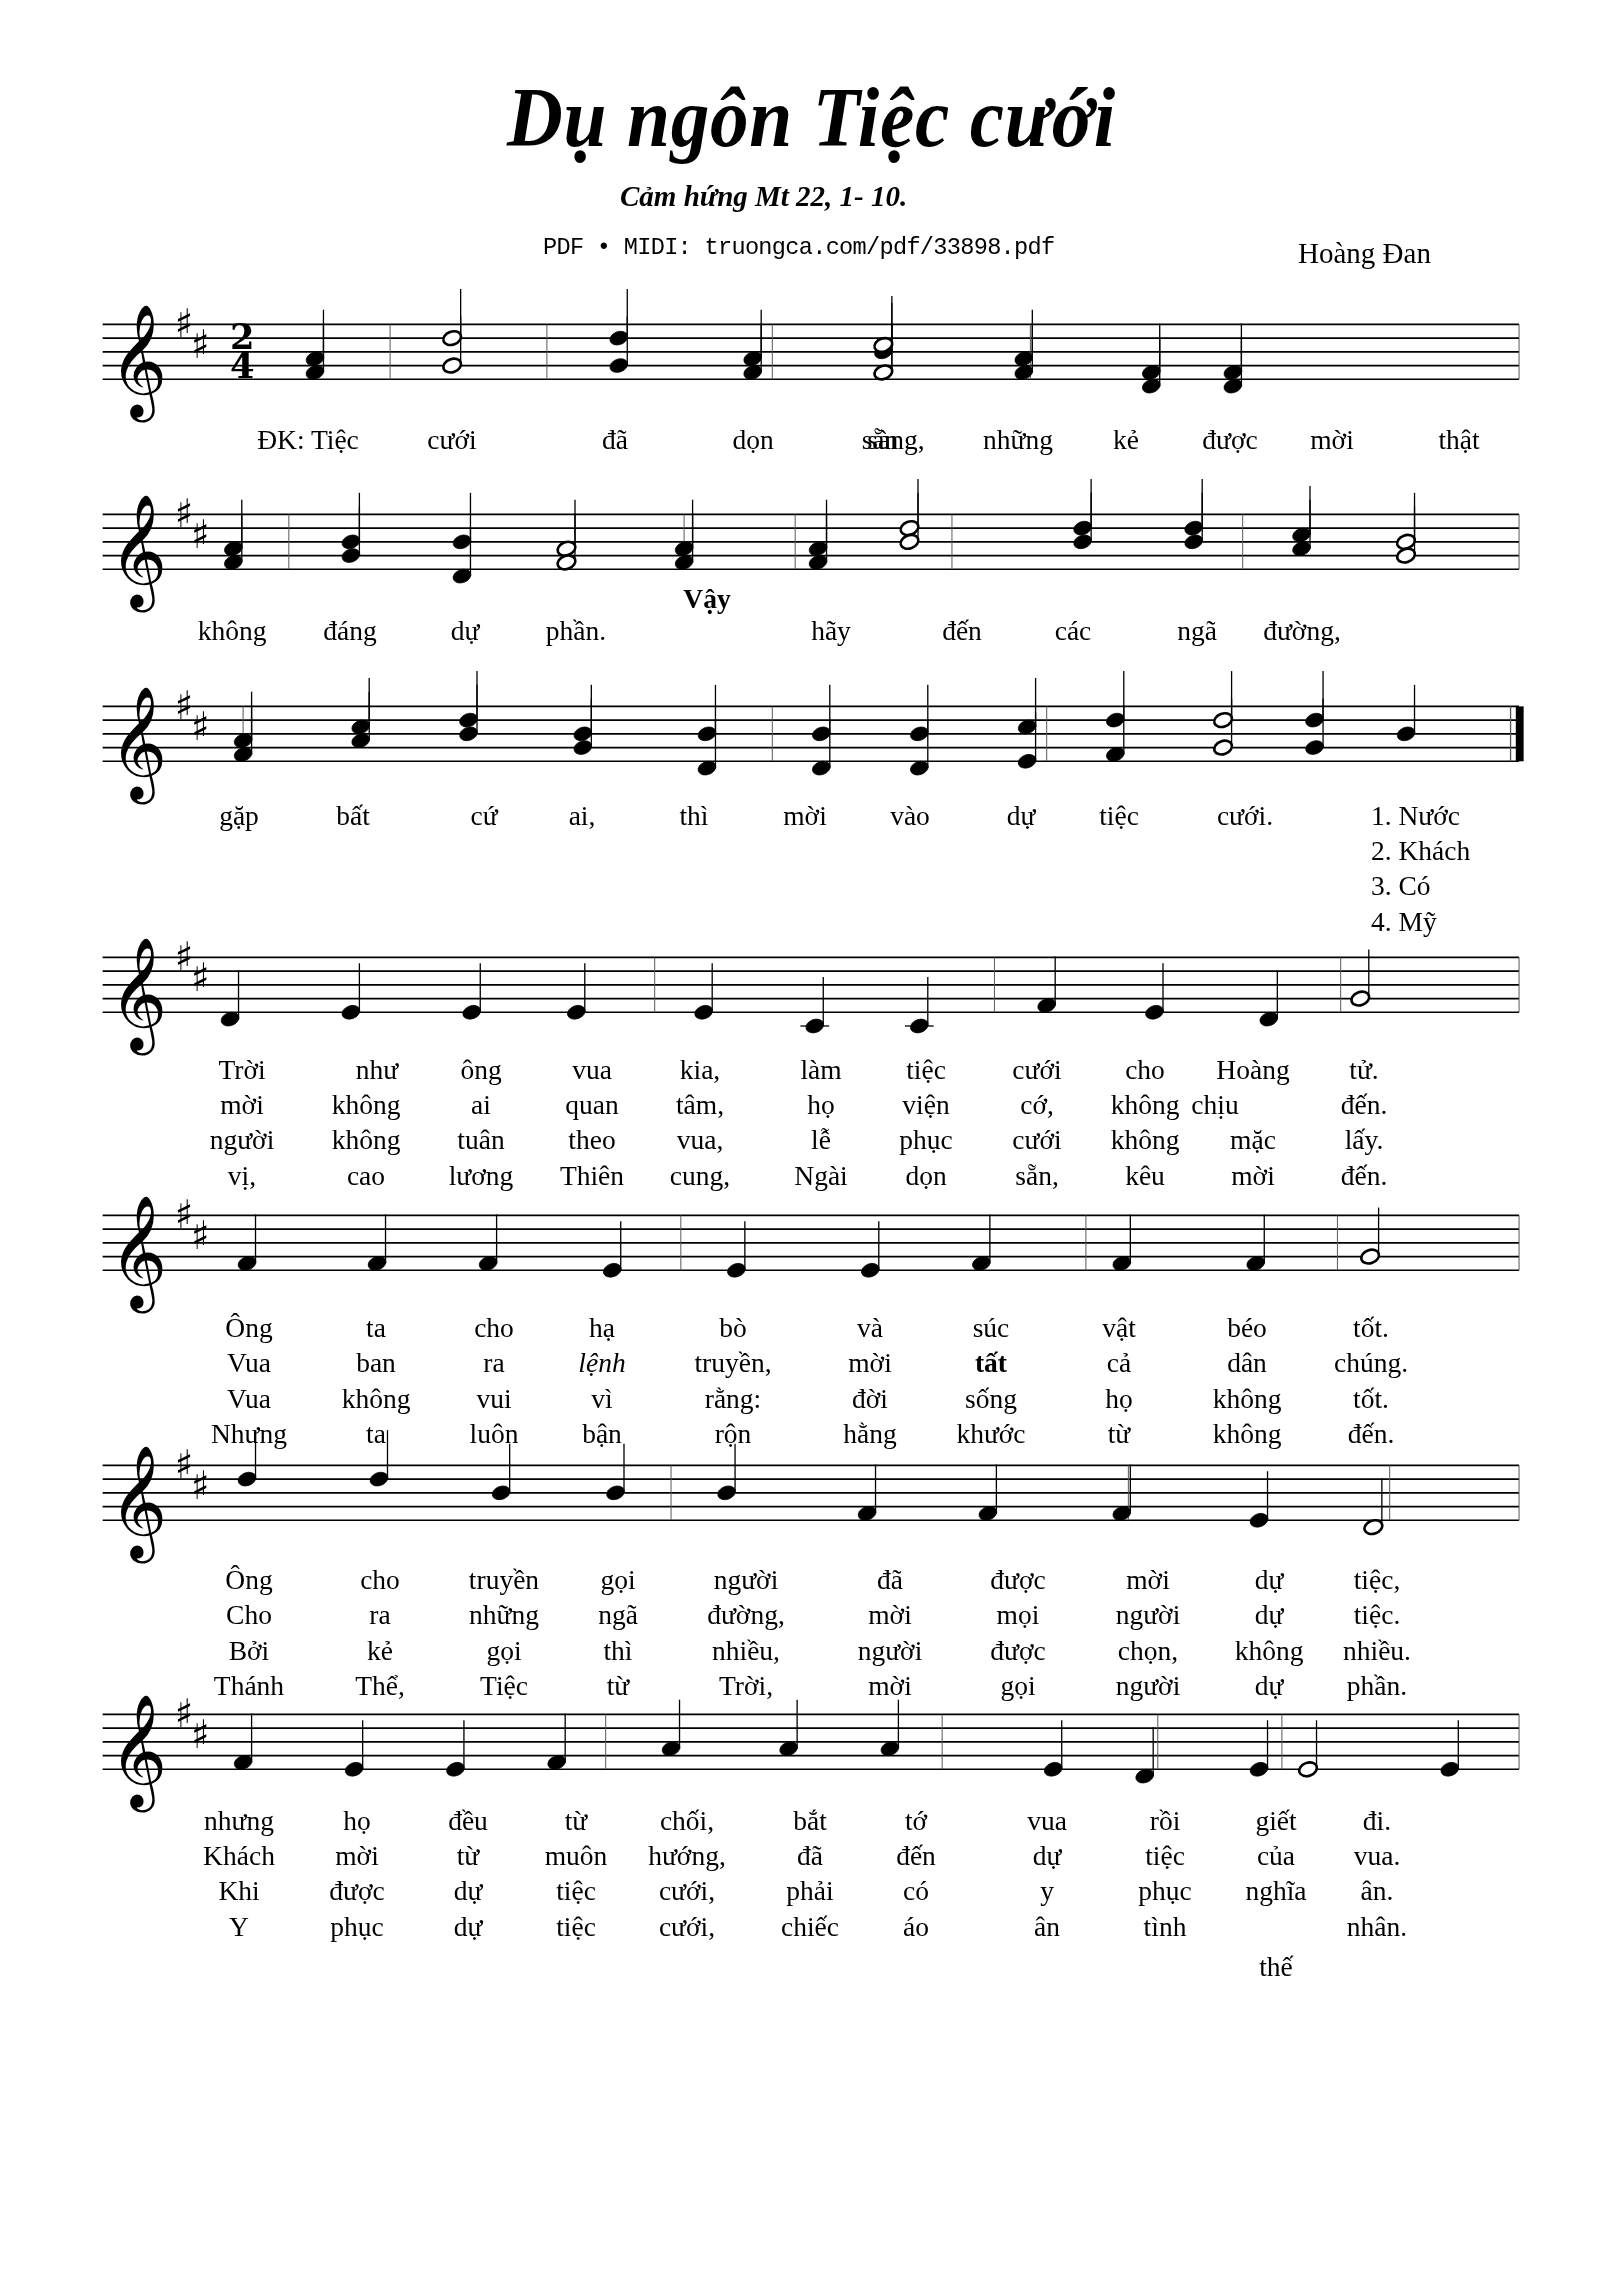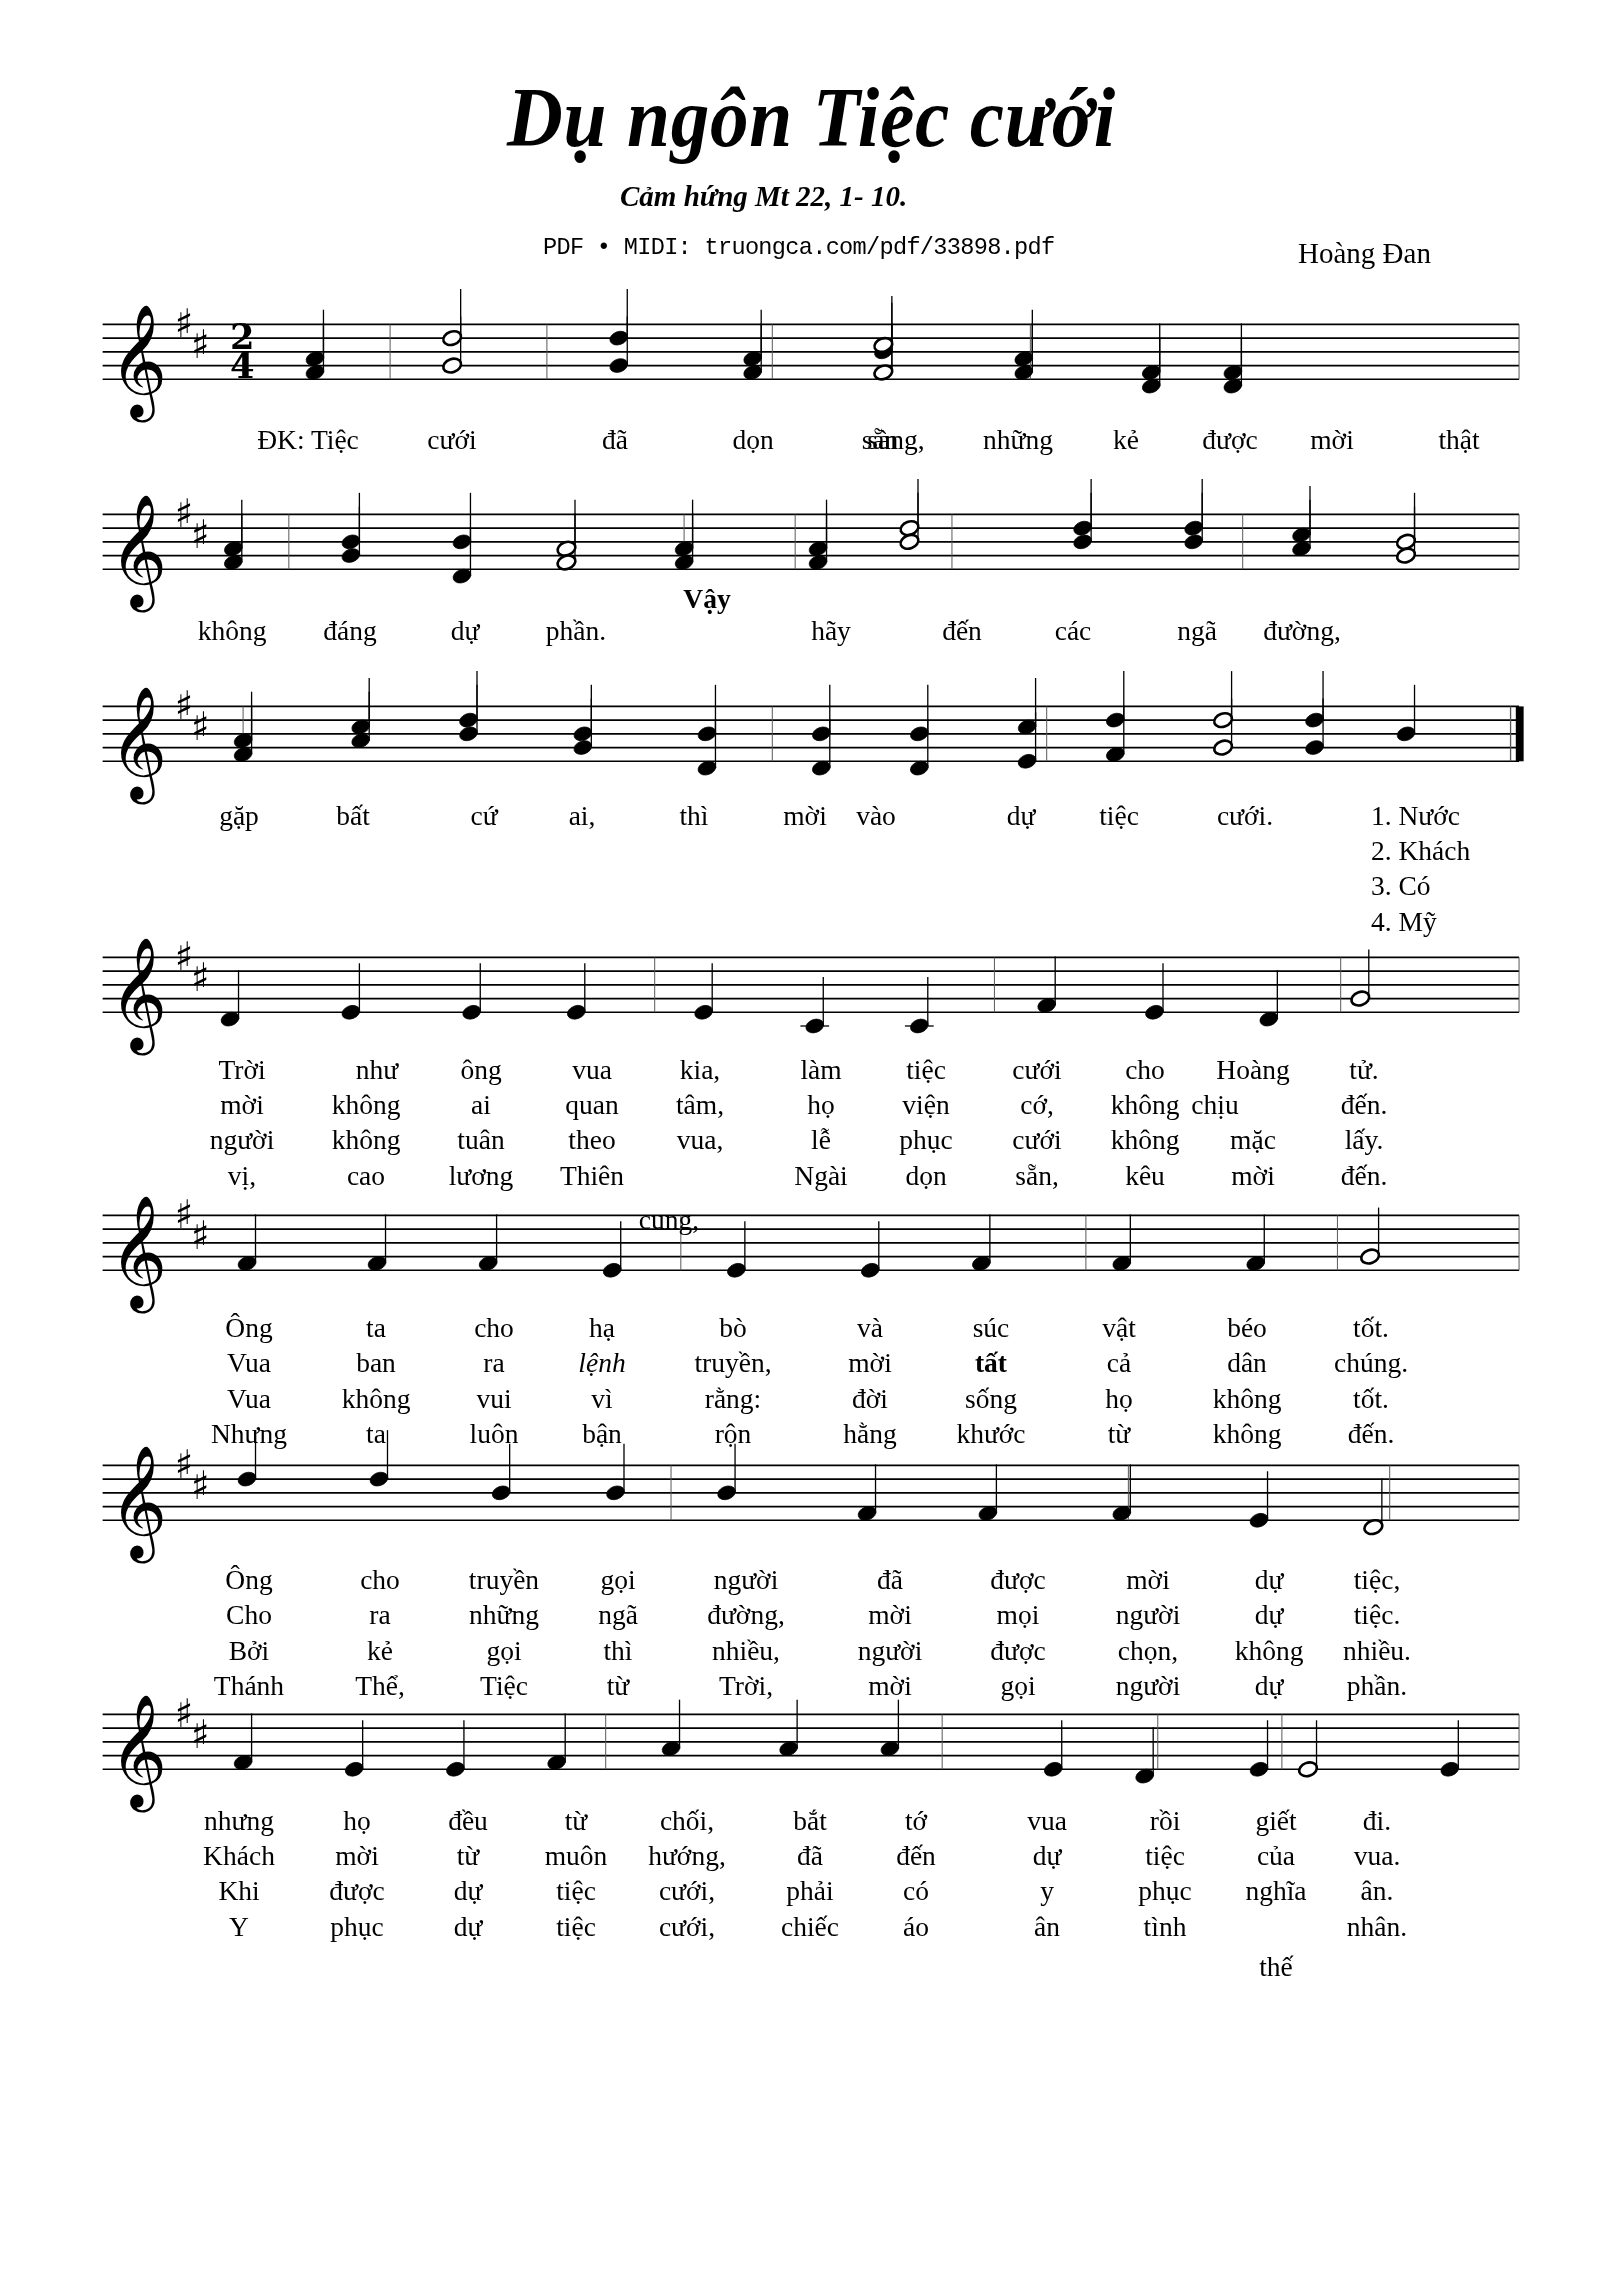--- a/index.html
+++ b/index.html
@@ -363,21 +363,21 @@
 <div class="lyric" style="left: 962px; top: 615px;">đến</div>
 <div class="lyric" style="left: 1073px; top: 615px;">các</div>
 <div class="lyric" style="left: 1197px; top: 615px;">ngã</div>
 <div class="lyric" style="left: 1302px; top: 615px;">đường,</div>
 <div class="lyric" style="left: 239px; top: 800px;">gặp</div>
 <div class="lyric" style="left: 353px; top: 800px;">bất</div>
 <div class="lyric" style="left: 484px; top: 800px;">cứ</div>
 <div class="lyric" style="left: 582px; top: 800px;">ai,</div>
 <div class="lyric" style="left: 694px; top: 800px;">thì</div>
 <div class="lyric" style="left: 805px; top: 800px;">mời</div>
-<div class="lyric" style="left: 876px; top: 800px;">vào</div>
+<div class="lyric" style="left: 910px; top: 800px;">vào</div>
 <div class="lyric" style="left: 1021px; top: 800px;">dự</div>
 <div class="lyric" style="left: 1119px; top: 800px;">tiệc</div>
 <div class="lyric" style="left: 1237px; top: 800px; margin-left: 8px;">cưới.</div>
 <div class="lyric" style="left: 242px; top: 1054px;">Trời</div>
 <div class="lyric" style="left: 377px; top: 1054px;">như</div>
 <div class="lyric" style="left: 481px; top: 1054px;">ông</div>
 <div class="lyric" style="left: 592px; top: 1054px;">vua</div>
 <div class="lyric" style="left: 700px; top: 1054px;">kia,</div>
 <div class="lyric" style="left: 821px; top: 1054px;">làm</div>
 <div class="lyric" style="left: 926px; top: 1054px;">tiệc</div>
@@ -404,21 +404,21 @@
 <div class="lyric" style="left: 821px; top: 1124px;">lễ</div>
 <div class="lyric" style="left: 926px; top: 1124px;">phục</div>
 <div class="lyric" style="left: 1037px; top: 1124px;">cưới</div>
 <div class="lyric" style="left: 1145px; top: 1124px;">không</div>
 <div class="lyric" style="left: 1253px; top: 1124px;">mặc</div>
 <div class="lyric" style="left: 1364px; top: 1124px;">lấy.</div>
 <div class="lyric" style="left: 242px; top: 1160px;">vị,</div>
 <div class="lyric" style="left: 366px; top: 1160px;">cao</div>
 <div class="lyric" style="left: 481px; top: 1160px;">lương</div>
 <div class="lyric" style="left: 592px; top: 1160px;">Thiên</div>
-<div class="lyric" style="left: 669px; top: 1160px; margin-top: 44px;">cung,</div>
+<div class="lyric" style="left: 700px; top: 1160px;">cung,</div>
 <div class="lyric" style="left: 821px; top: 1160px;">Ngài</div>
 <div class="lyric" style="left: 926px; top: 1160px;">dọn</div>
 <div class="lyric" style="left: 1037px; top: 1160px;">sẵn,</div>
 <div class="lyric" style="left: 1145px; top: 1160px;">kêu</div>
 <div class="lyric" style="left: 1253px; top: 1160px;">mời</div>
 <div class="lyric" style="left: 1364px; top: 1160px;">đến.</div>
 <div class="lyric" style="left: 249px; top: 1312px;">Ông</div>
 <div class="lyric" style="left: 376px; top: 1312px;">ta</div>
 <div class="lyric" style="left: 494px; top: 1312px;">cho</div>
 <div class="lyric" style="left: 602px; top: 1312px;">hạ</div>

